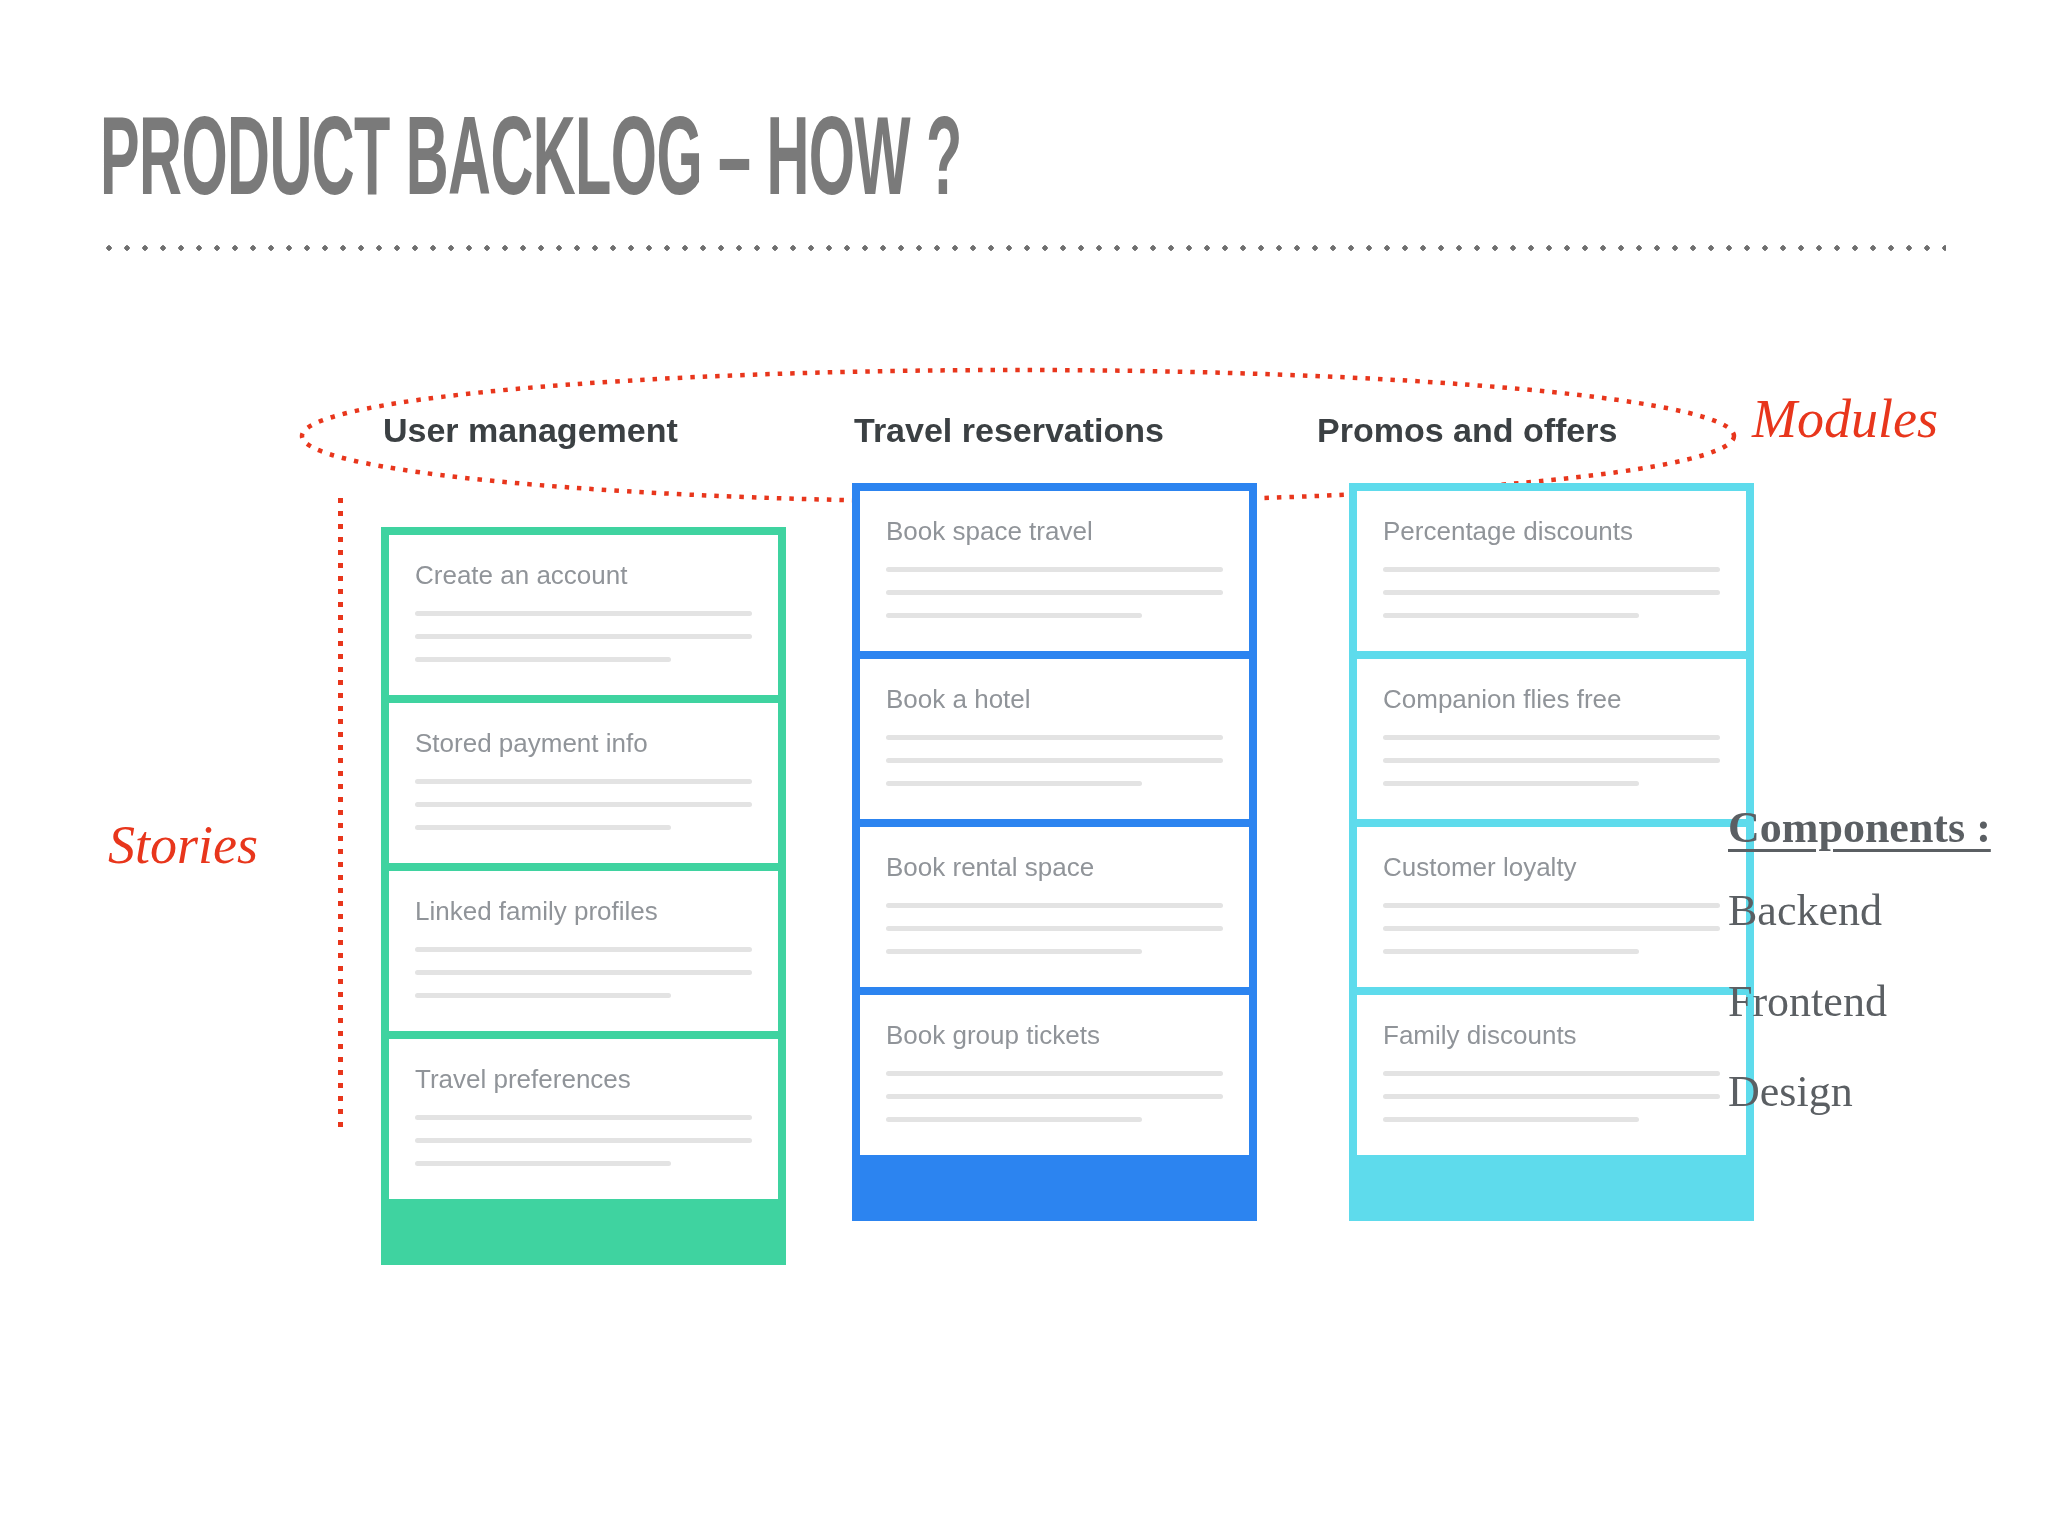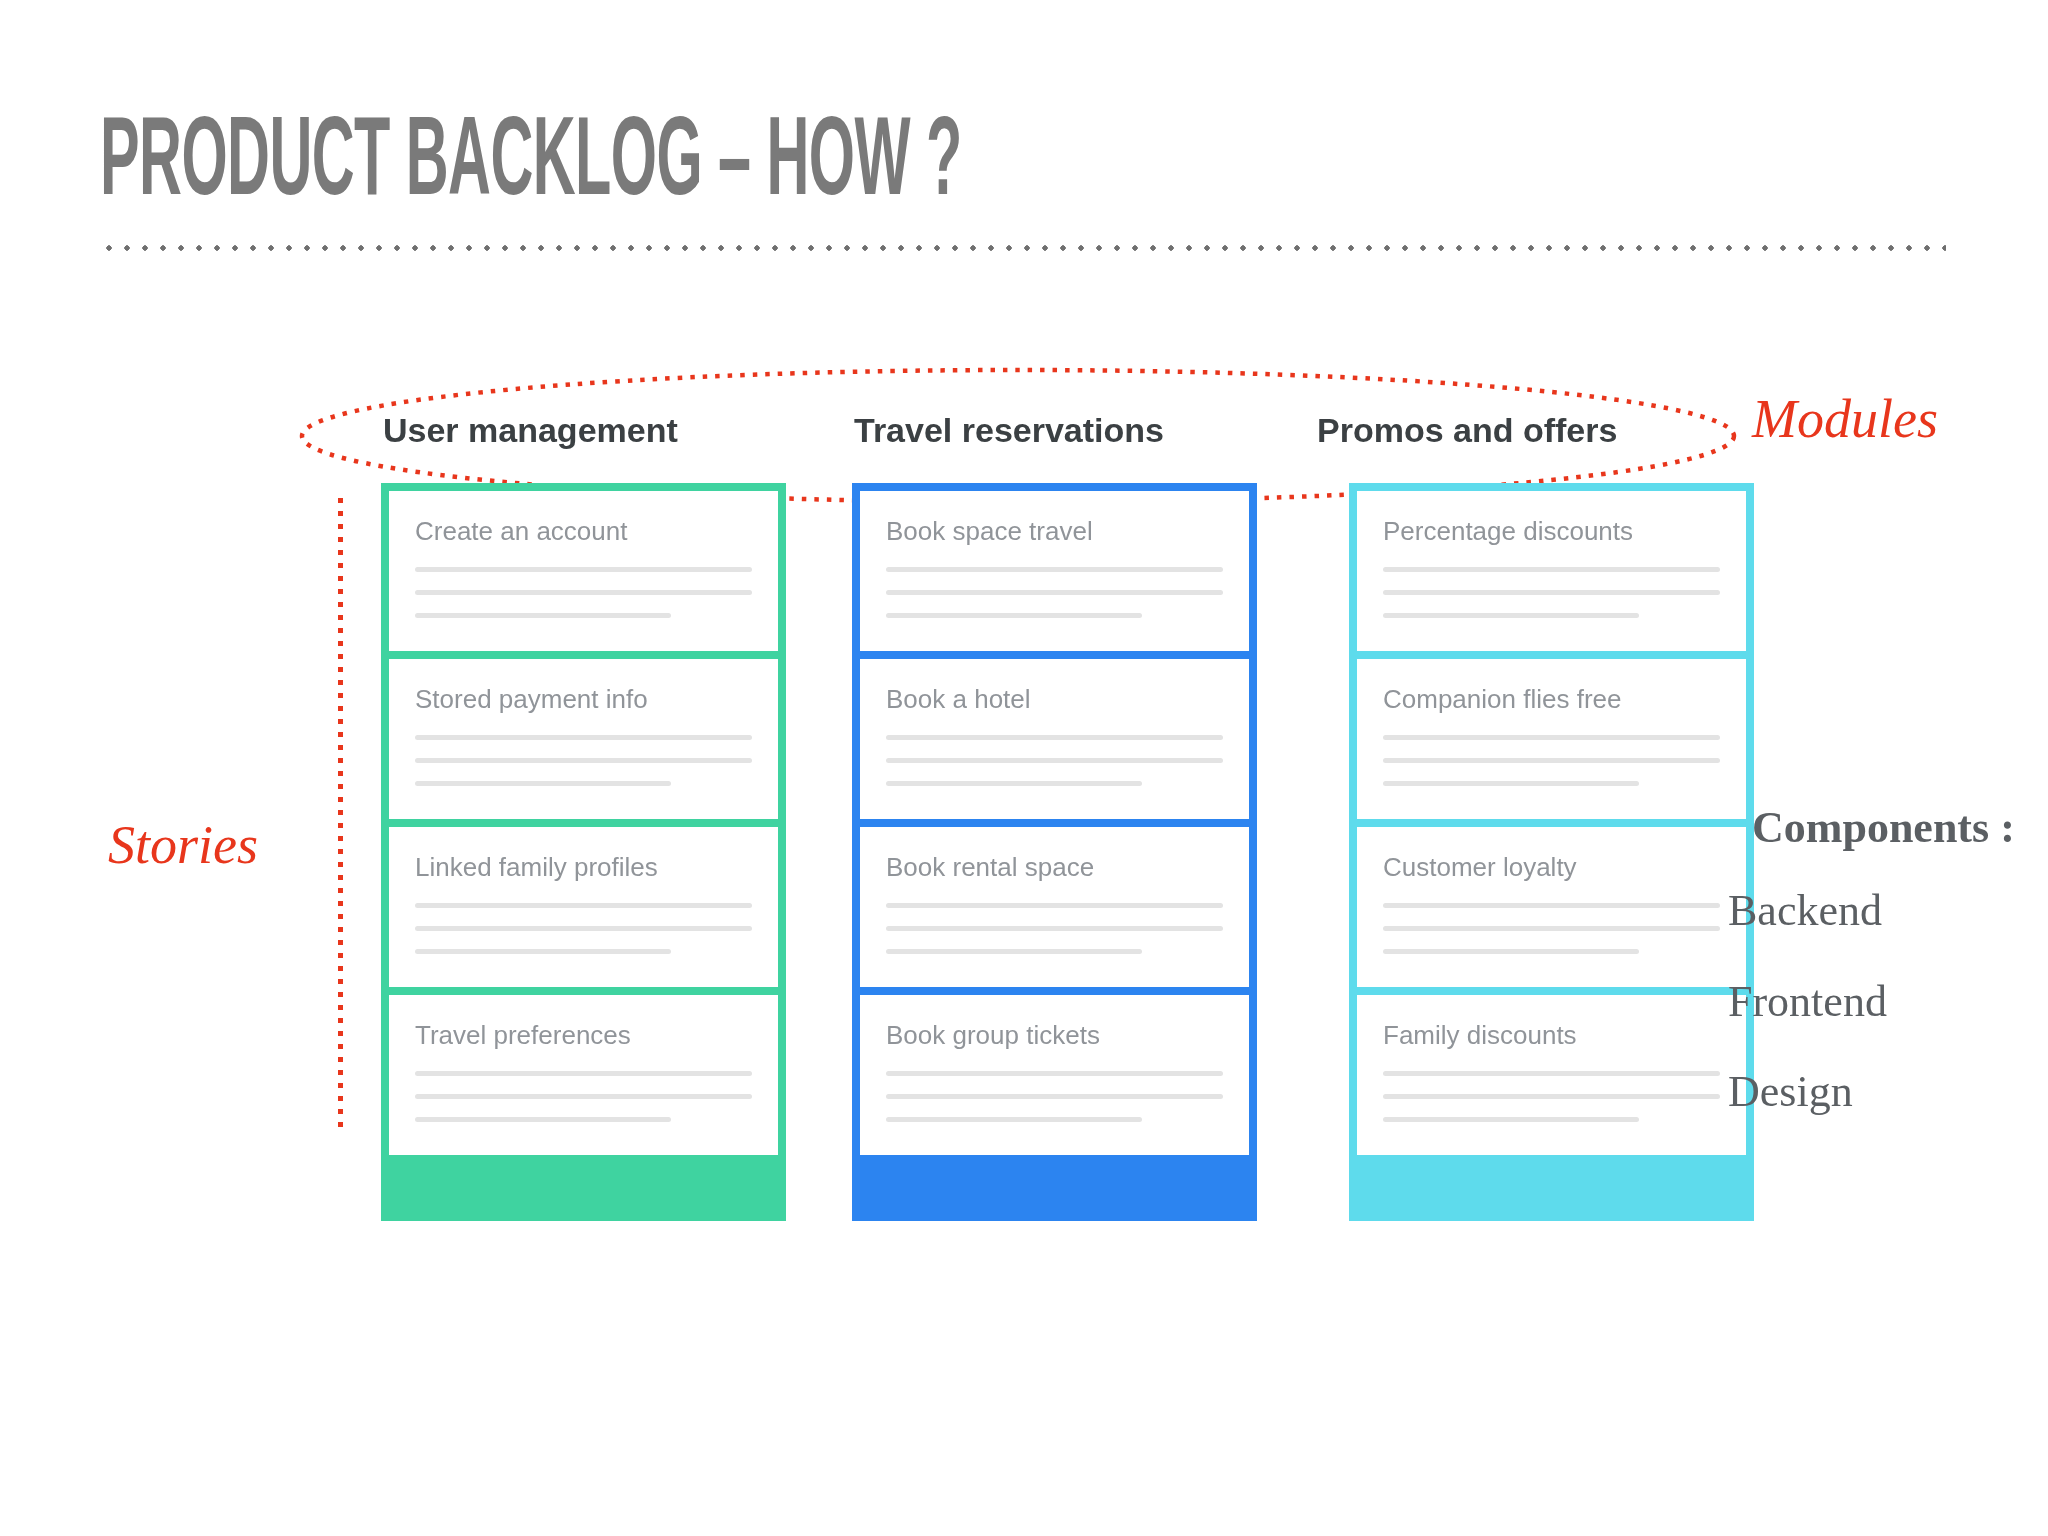--- a/index.html
+++ b/index.html
@@ -49,21 +49,21 @@
   .card-title{font-size:26px;line-height:32px;color:var(--card-text);display:block;}
   .line{height:5px;background:var(--line-gray);border-radius:2.5px;margin-top:18px;}
   .line.first{margin-top:20px;}
   .line.short{width:76%;}
   
   .components{
     position:absolute;left:1728px;top:802px;color:var(--serif-gray);
     font-family:"Liberation Serif",serif;font-size:44px;line-height:1.2;white-space:nowrap;
   }
   .components .heading{
-    font-weight:bold;text-decoration-thickness:3px;text-underline-offset:7px;margin-left:24px;
+    font-weight:bold;text-decoration:underline;text-decoration-thickness:3px;text-underline-offset:7px;
   }
   .components .item{margin-top:38px;}
   .components .item.first{margin-top:30px;}
   
   .caption-wrap{position:absolute;left:0;top:1402px;width:2048px;text-align:center;}
   .caption{
     display:inline-block;white-space:nowrap;color:var(--accent-bright);
     font-size:84px;font-weight:bold;line-height:1.1;letter-spacing:-0.5px;
     transform:scaleX(.68);transform-origin:50% 50%;
   }
@@ -83,21 +83,21 @@
   </div>
   <div class="side-label label-modules">Modules</div>
 
   <div class="stories-vline"></div>
   <div class="side-label label-stories">Stories</div>
 
   <div class="col-header hdr-1">User management</div>
   <div class="col-header hdr-2">Travel reservations</div>
   <div class="col-header hdr-3">Promos and offers</div>
 
-  <div class="backlog-col col-1" style="background: rgb(63, 211, 160);">
+  <div class="backlog-col col-1" style="background: rgb(63, 211, 160); margin-top: 44px;">
     <div class="story-card">
       <span class="card-title">Create an account</span>
       <div class="line first"></div>
       <div class="line"></div>
       <div class="line short"></div>
     </div>
     <div class="story-card">
       <span class="card-title">Stored payment info</span>
       <div class="line first"></div>
       <div class="line"></div>

